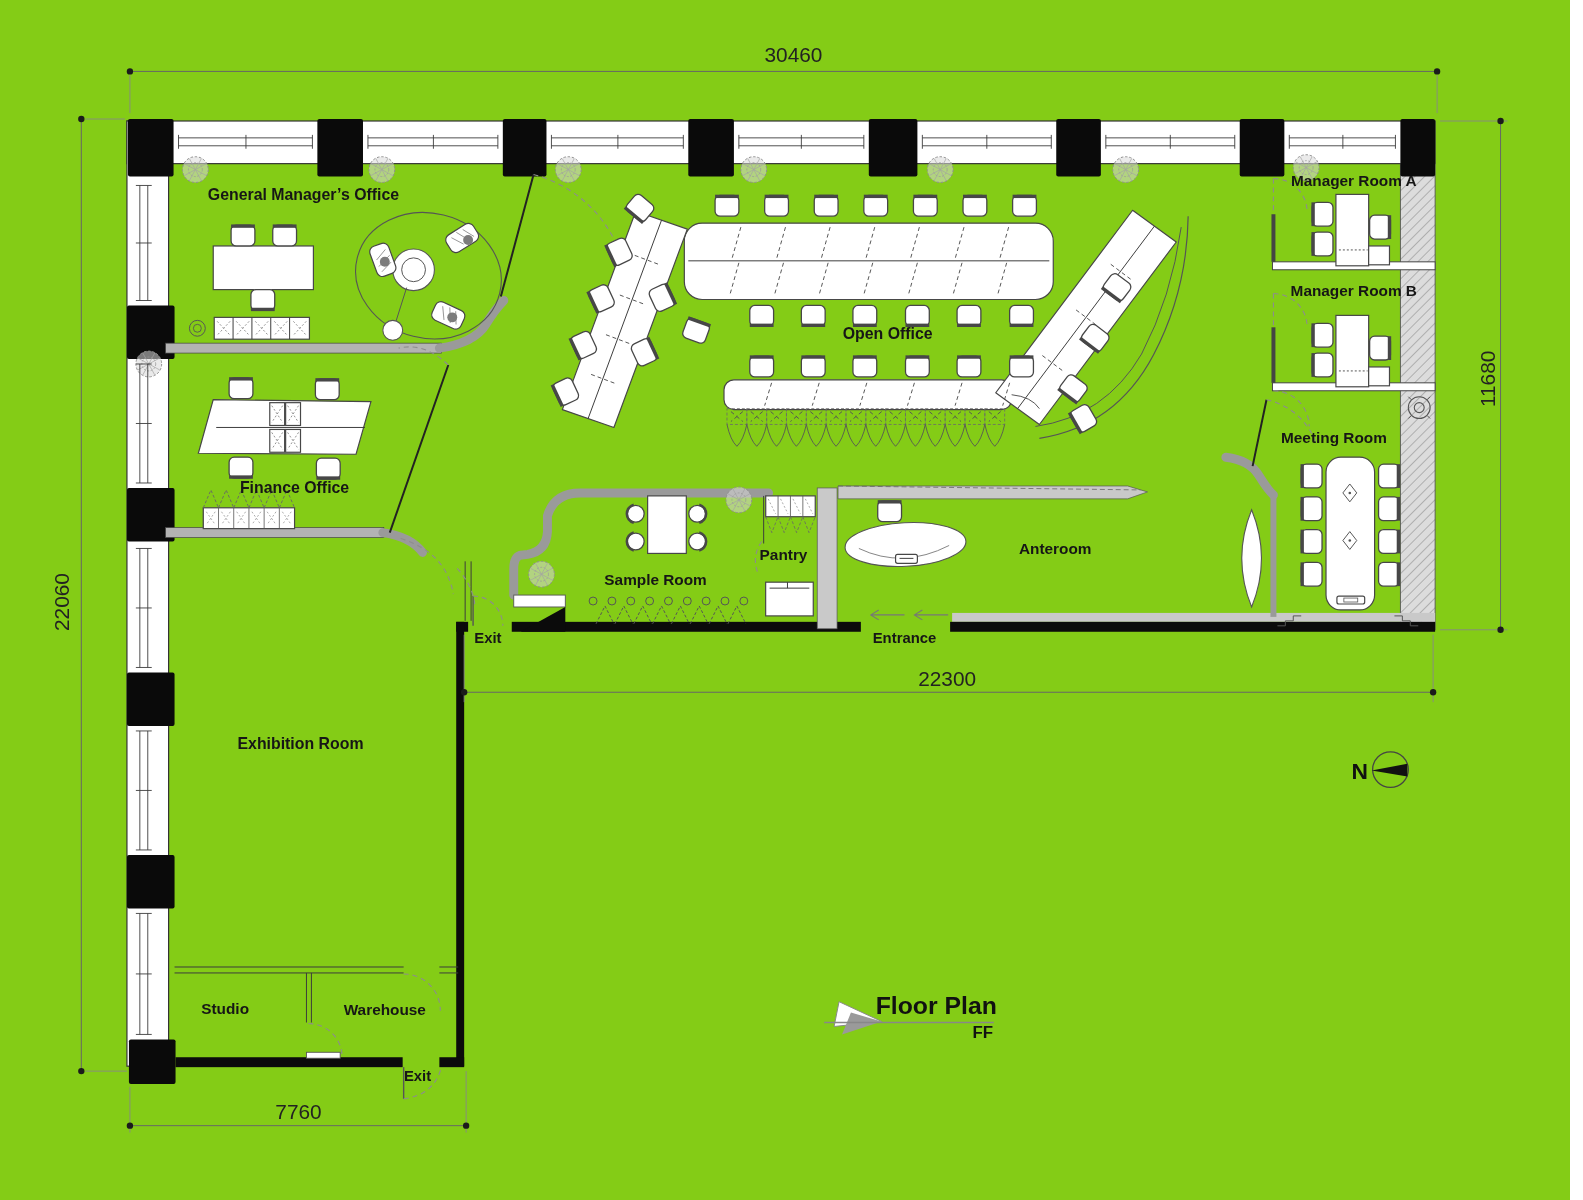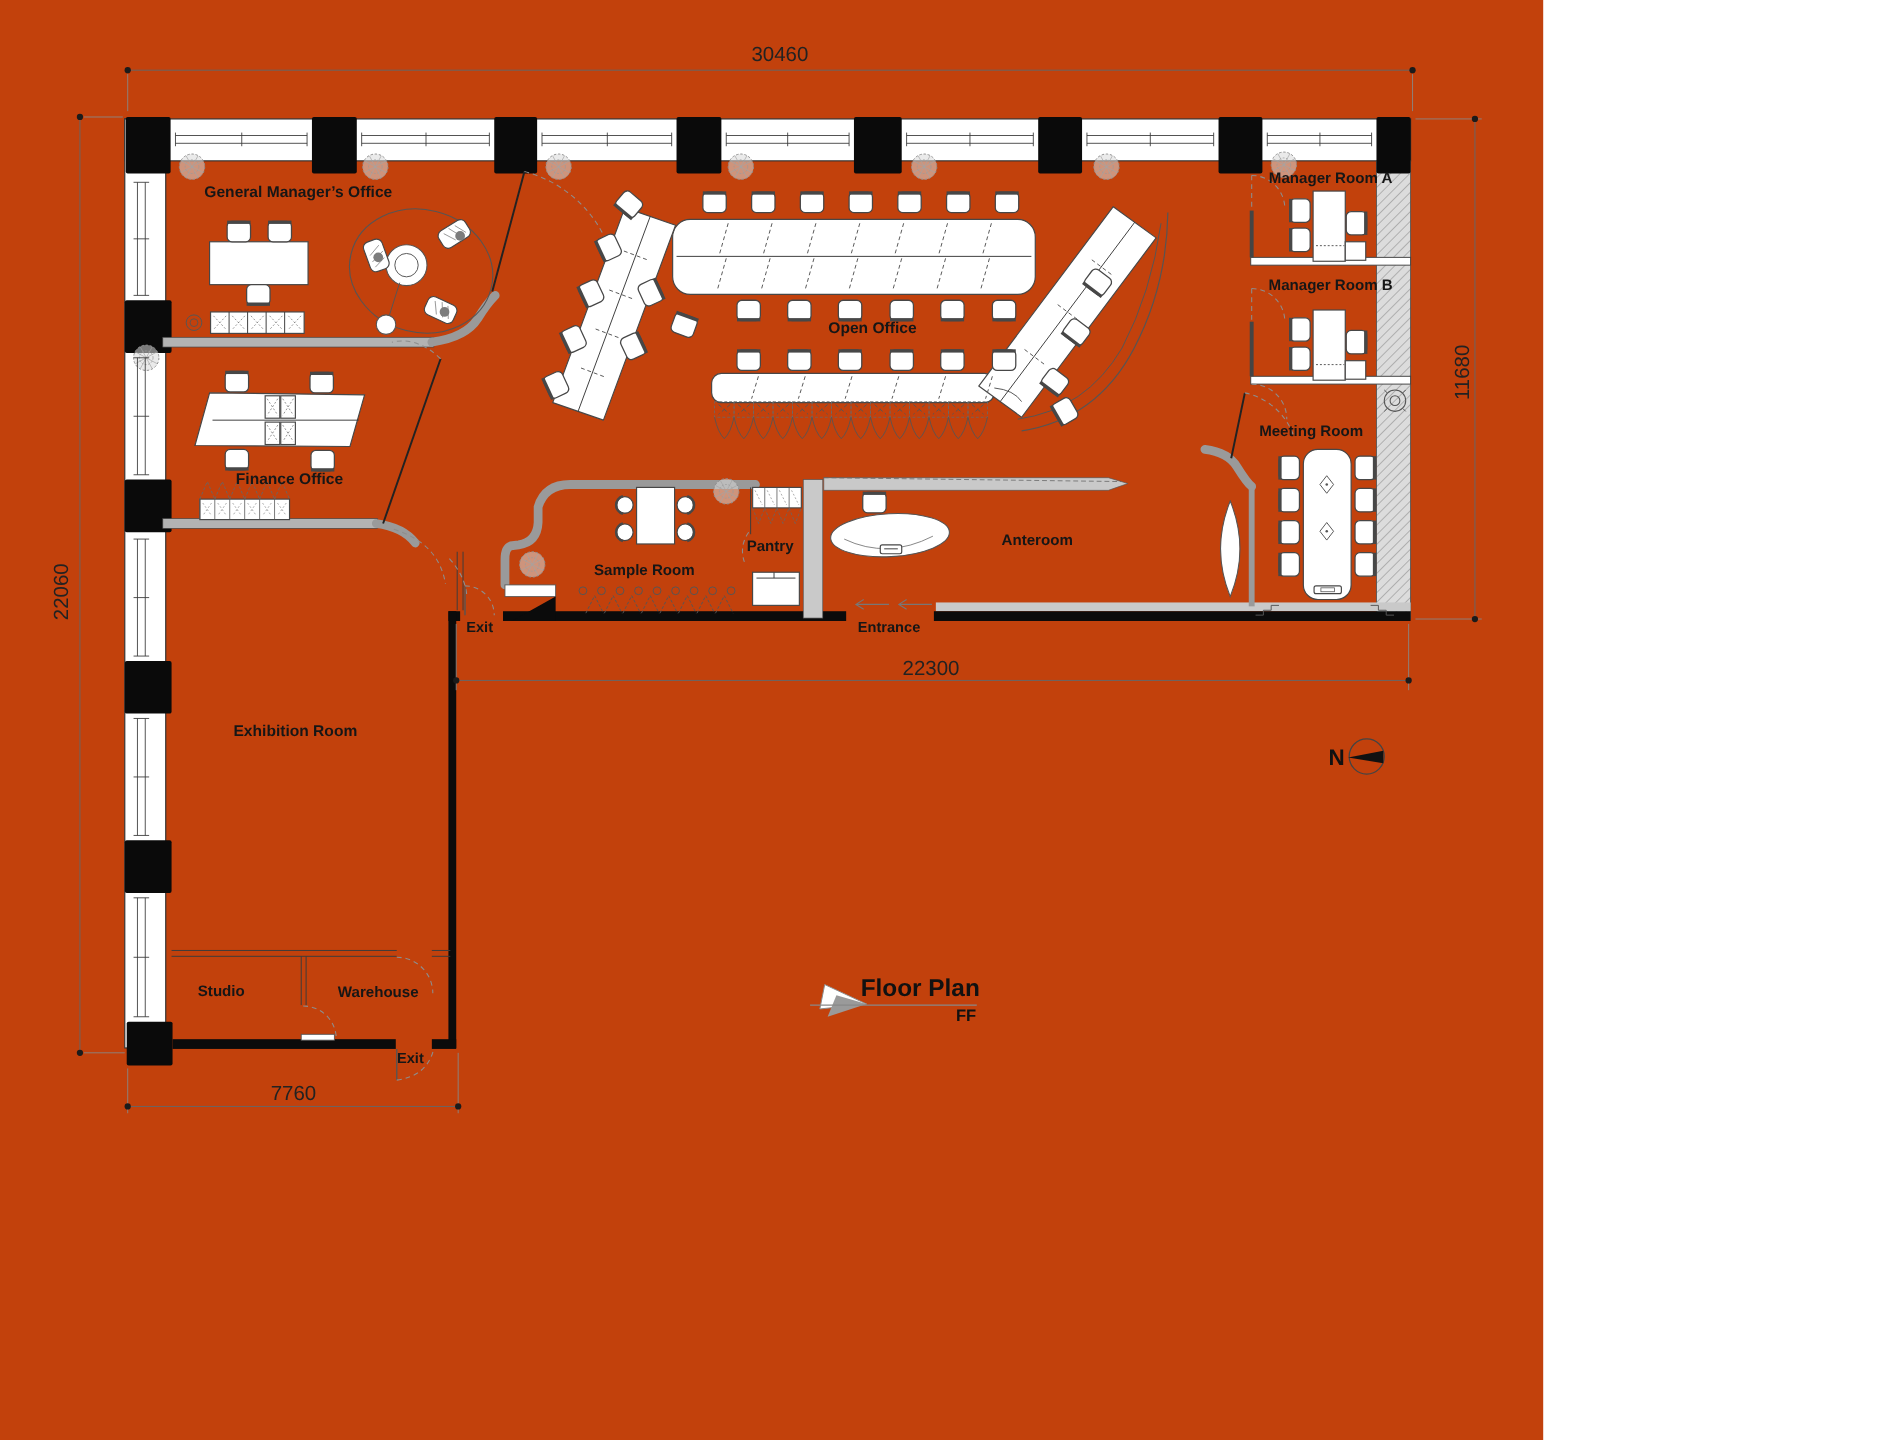--- a/index.html
+++ b/index.html
@@ -1,16 +1,16 @@
 <!DOCTYPE html>
 <html><head>
 <meta charset="utf-8">
 <style>
   html,body{margin:0;padding:0;background:#ffffff;}
-  .canvas{position:relative;width:1286px;height:1200px;background:#c2410c;overflow:hidden;}
+  .canvas{position:relative;width:1570px;height:1200px;background:#84cc16;overflow:hidden;}
   svg{position:absolute;inset:0;}
   .lbl{font:600 16px "Liberation Sans",sans-serif;fill:#161616;}
   .lbl-sm{font:600 15.5px "Liberation Sans",sans-serif;fill:#161616;}
   .lbl-door{font:600 15px "Liberation Sans",sans-serif;fill:#161616;}
   .dim{font:400 21px "Liberation Sans",sans-serif;fill:#222;}
   .title-main{font:600 25px "Liberation Sans",sans-serif;fill:#111;}
   .title-sub{font:600 17px "Liberation Sans",sans-serif;fill:#111;}
   .north-n{font:600 23px "Liberation Sans",sans-serif;fill:#111;}
   .wall{fill:#ffffff;stroke:#333;stroke-width:1.2;}
   .thin{stroke:#3c3c3c;stroke-width:1;fill:none;}

